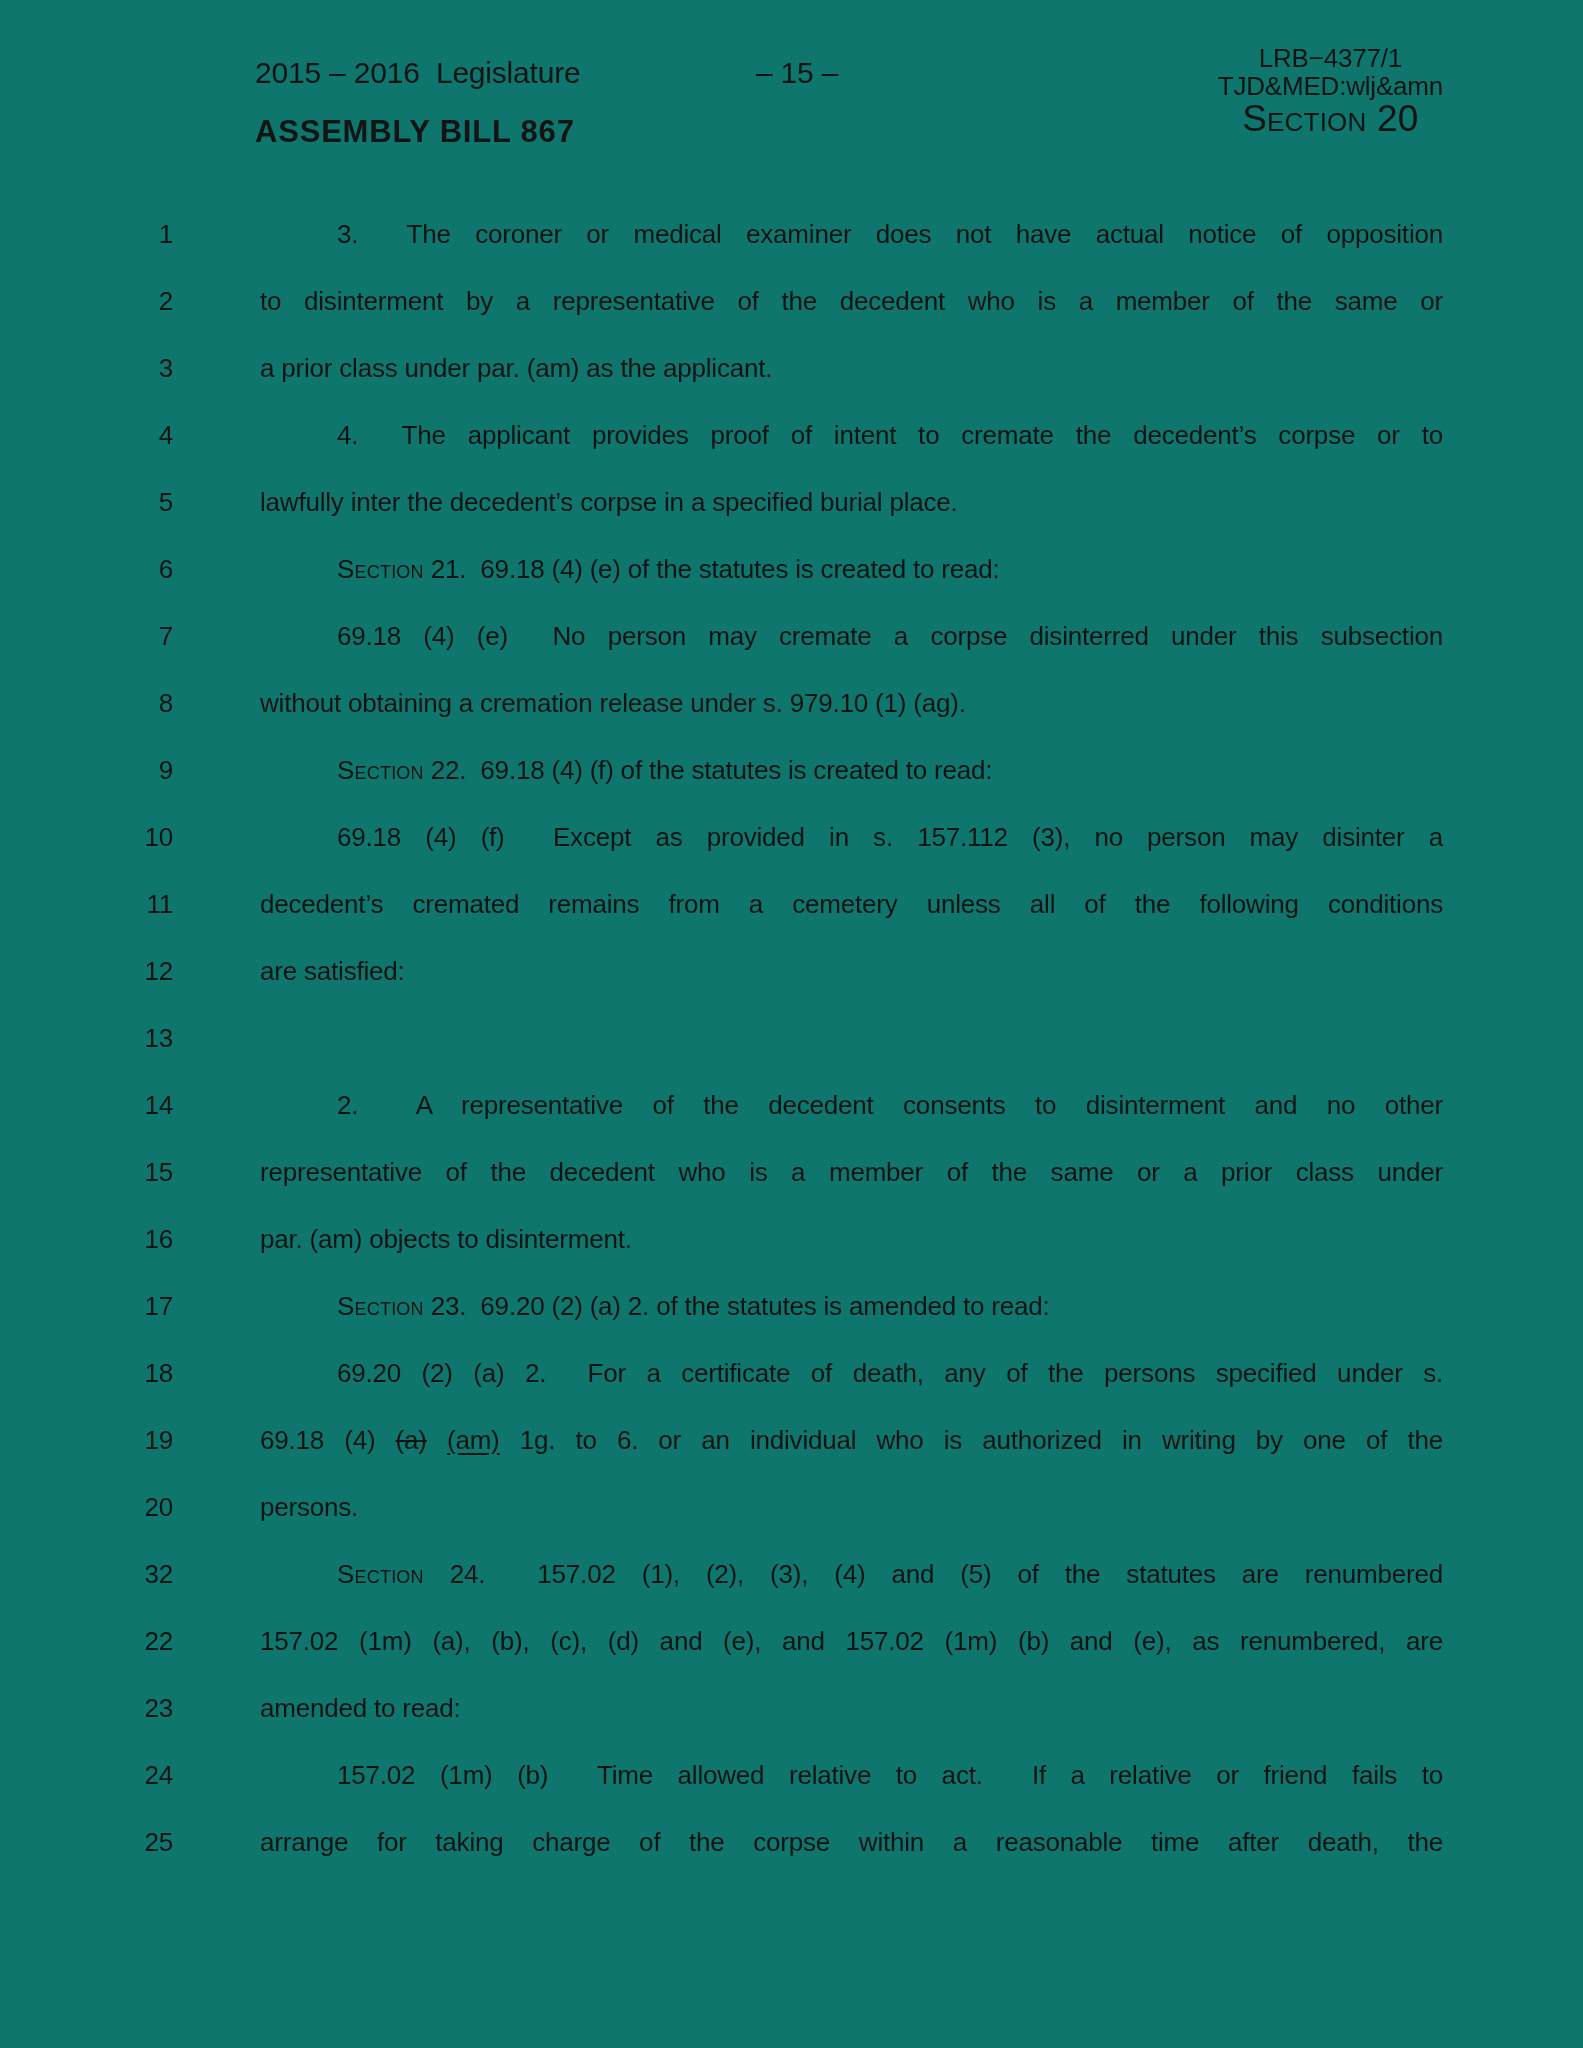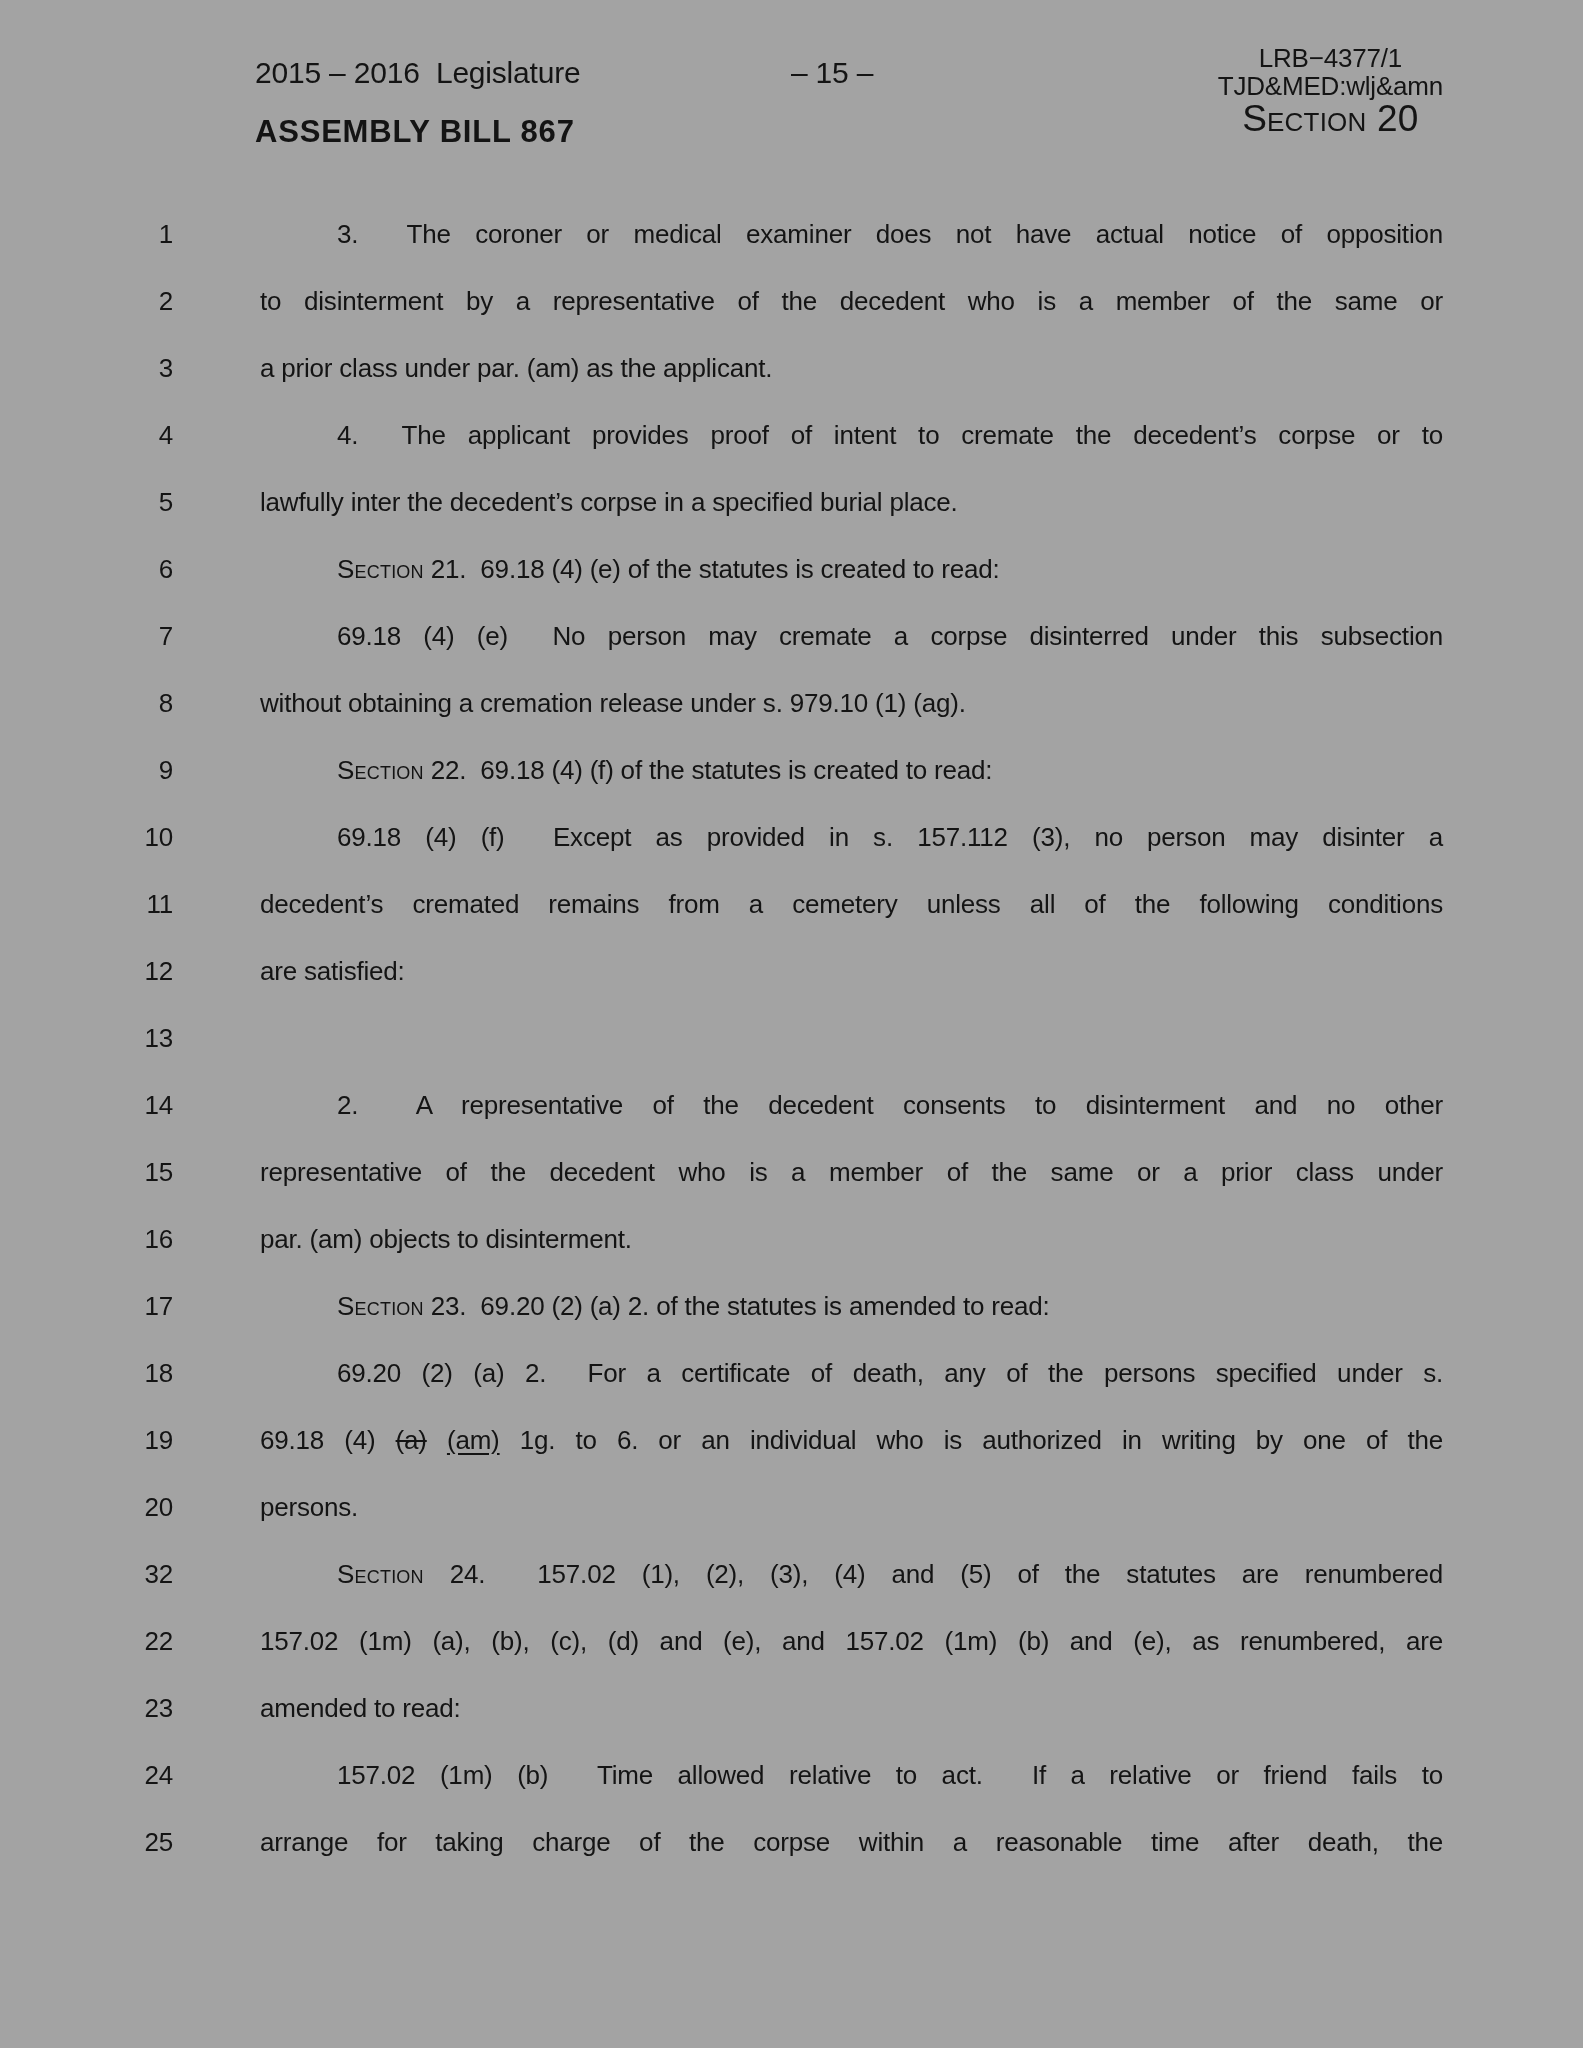--- a/index.html
+++ b/index.html
@@ -1,27 +1,27 @@
 <!DOCTYPE html>
 <html><head>
 <meta charset="utf-8">
 <style>
   html,body{margin:0;padding:0;background:#e8e8e8;}
   .page{
     position:relative;
     width:1583px;height:2048px;
-    background:#a3a3a3;
+    background:#0f766e;
     color:#141414;
     font-family:"Liberation Sans","DejaVu Sans",sans-serif;
     letter-spacing:-0.2px;
     overflow:hidden;
   }
   
   .hdr-legislature{position:absolute;left:255px;top:57px;font-size:30px;line-height:32px;white-space:pre;}
-  .hdr-pagenum{position:absolute;left:791px;top:57px;font-size:30px;line-height:32px;white-space:pre;}
+  .hdr-pagenum{position:absolute;left:756px;top:57px;font-size:30px;line-height:32px;white-space:pre;}
   .hdr-right{position:absolute;right:140px;top:44px;text-align:center;font-size:26px;line-height:28px;}
   .hdr-right .sec-line{font-size:37px;margin-top:5px;}
   .hdr-bill{position:absolute;left:255px;top:114px;font-size:31px;font-weight:bold;letter-spacing:0.8px;white-space:pre;}
   
   .lines{position:absolute;left:0;top:218px;width:1583px;}
   .line-row{display:grid;grid-template-columns:173px 1183px;column-gap:87px;height:67px;}
   .line-num{text-align:right;font-size:26px;line-height:33px;}
   .line-text{font-size:26px;line-height:33px;white-space:pre-wrap;box-sizing:border-box;width:1183px;}
   .line-text.ind{padding-left:77px;}
   .line-text.just{text-align:justify;text-align-last:justify;}

